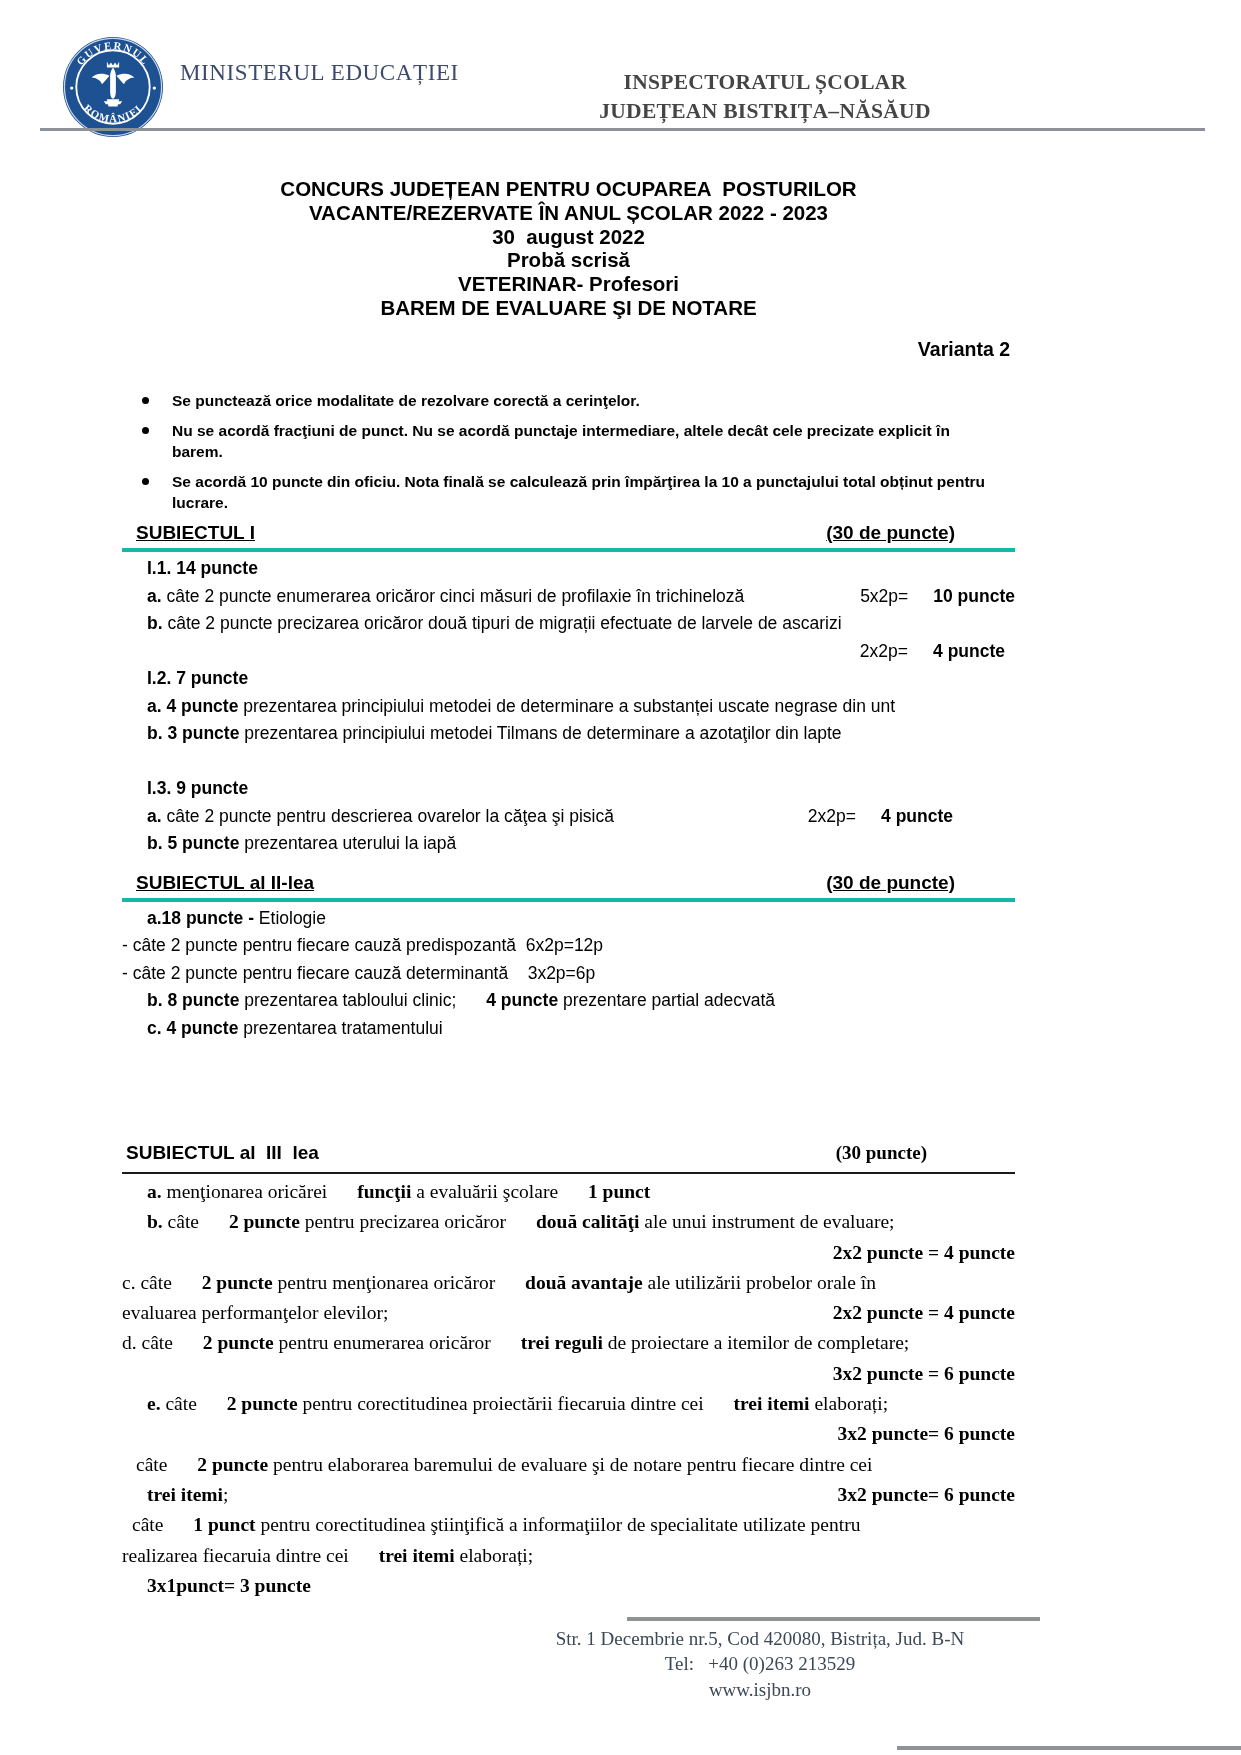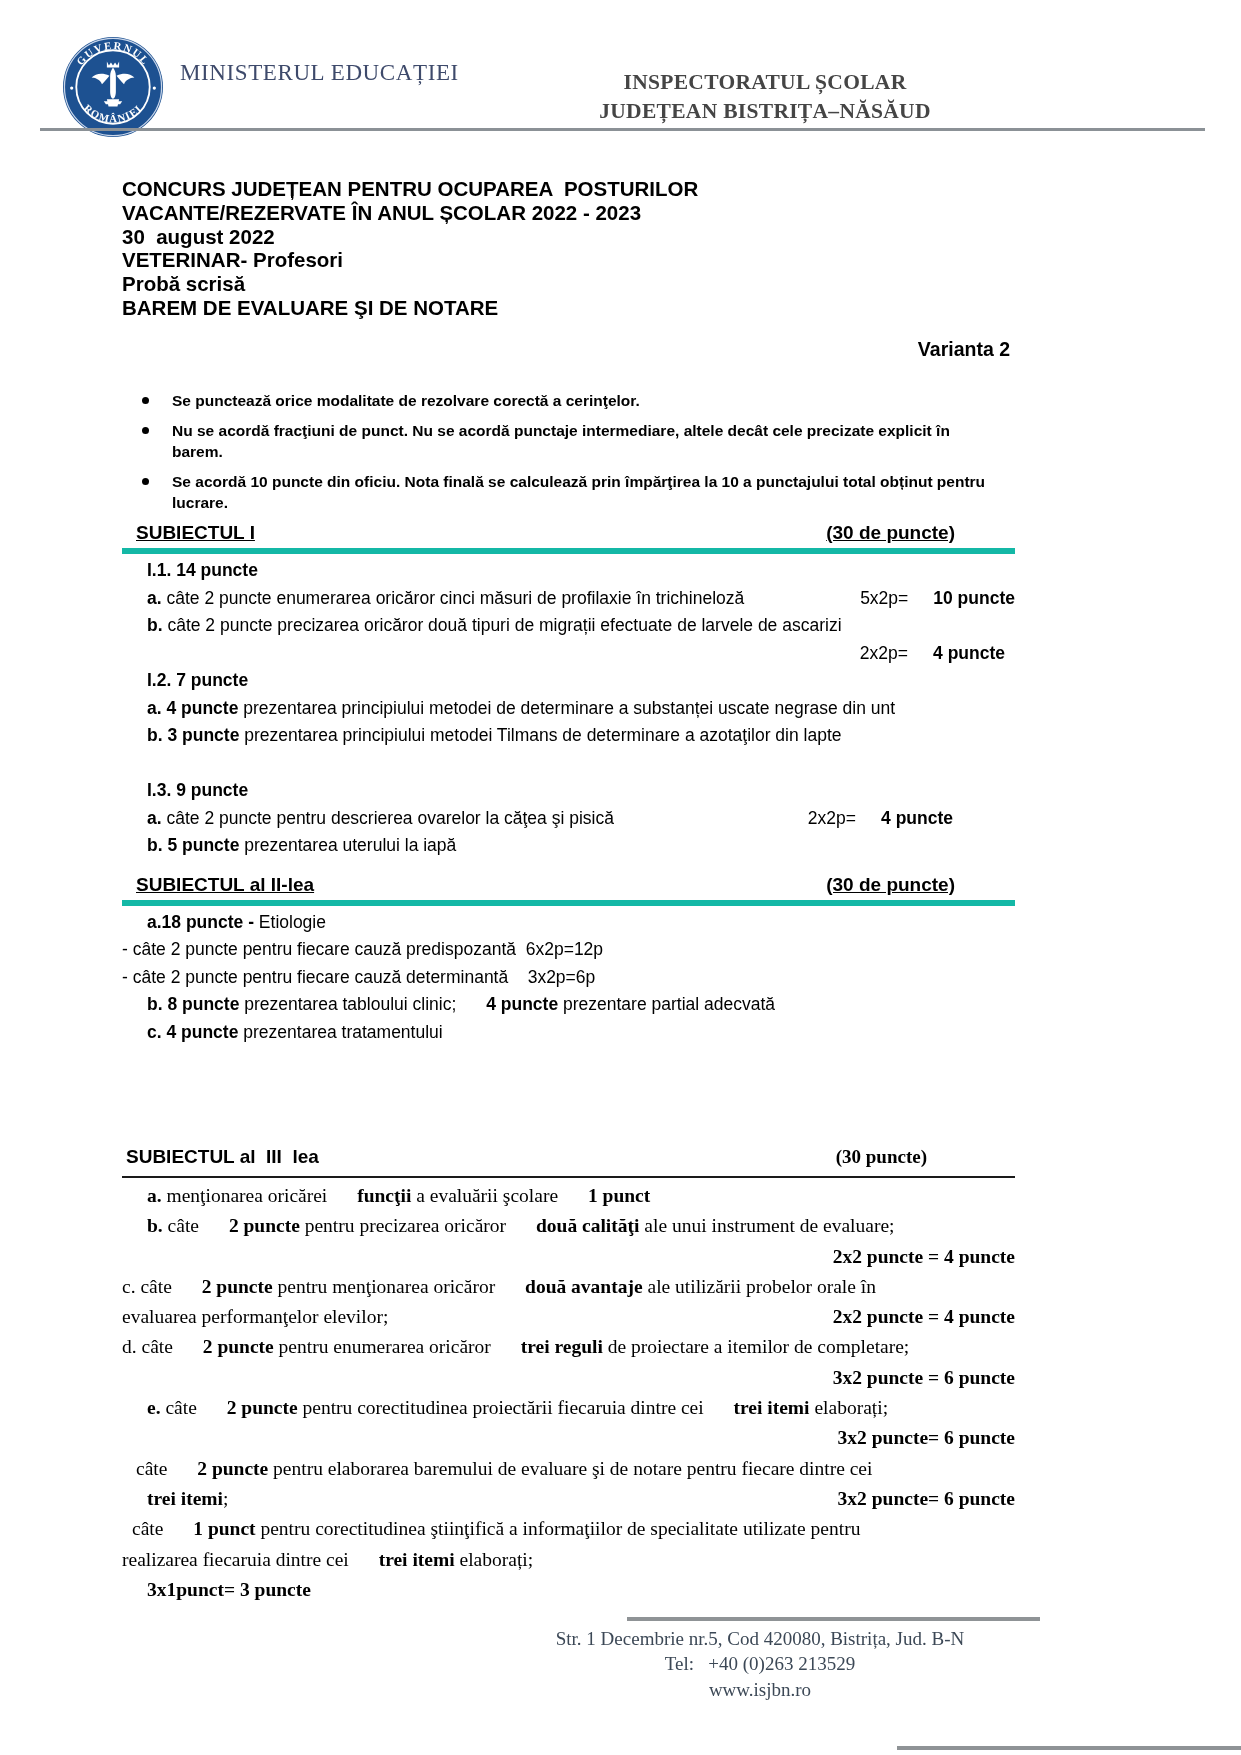--- a/index.html
+++ b/index.html
@@ -9,36 +9,36 @@
   
   .logo{position:absolute;left:62px;top:36px;width:102px;height:102px;}
   .ministry{position:absolute;left:180px;top:60px;font-family:"Liberation Serif",serif;
             font-size:23px;letter-spacing:.6px;color:#3e4a6b;}
   .inspectorate{position:absolute;left:575px;top:68px;width:380px;text-align:center;
             font-family:"Liberation Serif",serif;font-weight:bold;font-size:21.5px;
             line-height:29px;color:#454545;letter-spacing:.3px;}
   .header-rule{position:absolute;left:40px;top:128px;width:1165px;height:3px;background:#8b9196;}
 
   
-  .title-block{position:absolute;left:122px;top:177px;width:893px;text-align:left;}
+  .title-block{position:absolute;left:122px;top:177px;width:893px;text-align:center;}
   .title-line{font-weight:bold;font-size:20.5px;line-height:23.8px;white-space:pre;}
   .variant{position:absolute;right:231px;top:338px;font-weight:bold;font-size:19.5px;}
 
   
   .instructions{position:absolute;left:122px;top:390px;width:878px;}
   .instruction{position:relative;padding-left:50px;font-weight:bold;font-size:15.5px;
                line-height:21px;margin-bottom:9px;}
   .instruction .dot{position:absolute;left:20px;top:7px;width:7px;height:7px;border-radius:50%;
                background:#000;}
 
   
   .sections{position:absolute;left:122px;top:520px;width:893px;}
   .sec-heading{display:flex;justify-content:space-between;font-weight:bold;font-size:19px;
                padding-bottom:4px;margin-top:2px;}
-  .section.sans .sec-heading{border-bottom:6px solid #14b8a6;}
+  .section.sans .sec-heading{border-bottom:4px solid #14b8a6;}
   .section.sans .sec-heading .h-left{text-decoration:underline;padding-left:14px;}
   .section.sans .sec-heading .h-right{text-decoration:underline;margin-right:60px;margin-left:16px;}
   .section.serif .sec-heading{border-bottom:2px solid #1a1a1a;padding-bottom:8px;}
   .section.serif .sec-heading .h-left{font-family:"Liberation Sans",sans-serif;padding-left:4px;white-space:pre;}
   .section.serif .sec-heading .h-right{font-family:"Liberation Serif",serif;margin-right:88px;}
   .section .body{margin-top:3px;}
   .line{white-space:pre-wrap;}
   .section.sans .line{font-size:17.5px;line-height:27.5px;}
   .section.serif .line{font-family:"Liberation Serif",serif;font-size:19.5px;line-height:30.3px;}
   .line.flex{display:flex;justify-content:space-between;text-align:right;}
@@ -92,22 +92,22 @@
     <div data-name="inspectorate-line1">INSPECTORATUL ȘCOLAR</div>
     <div data-name="inspectorate-line2">JUDEȚEAN BISTRIȚA–NĂSĂUD</div>
   </div>
 
   <div class="header-rule" data-name="header-divider"></div>
 
   <div class="title-block" data-name="exam-title-block">
     <div class="title-line" data-name="title-line">CONCURS JUDEȚEAN PENTRU OCUPAREA  POSTURILOR</div>
     <div class="title-line" data-name="title-line">VACANTE/REZERVATE ÎN ANUL ȘCOLAR 2022 - 2023</div>
     <div class="title-line" data-name="title-line">30  august 2022</div>
+    <div class="title-line" data-name="title-line">Probă scrisă</div>
     <div class="title-line" data-name="title-line">VETERINAR- Profesori</div>
-    <div class="title-line" data-name="title-line">Probă scrisă</div>
     <div class="title-line" data-name="title-line">BAREM DE EVALUARE ŞI DE NOTARE</div>
   </div>
 
   <div class="variant" data-name="variant-label">Varianta 2</div>
 
   <div class="instructions" data-name="instructions-list">
     <div class="instruction" data-name="instruction-item">
       <span class="dot" data-name="bullet-icon"></span>
       <span data-name="instruction-text">Se punctează orice modalitate de rezolvare corectă a cerinţelor.</span>
     </div>

